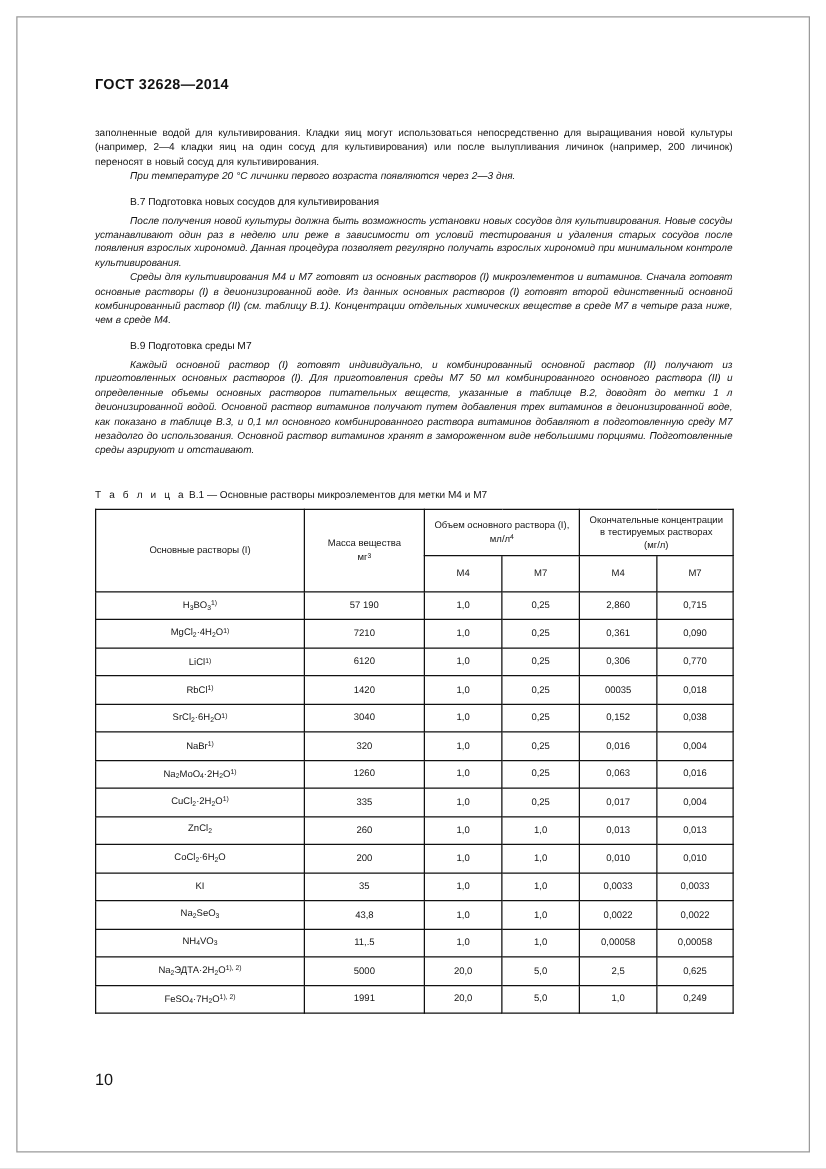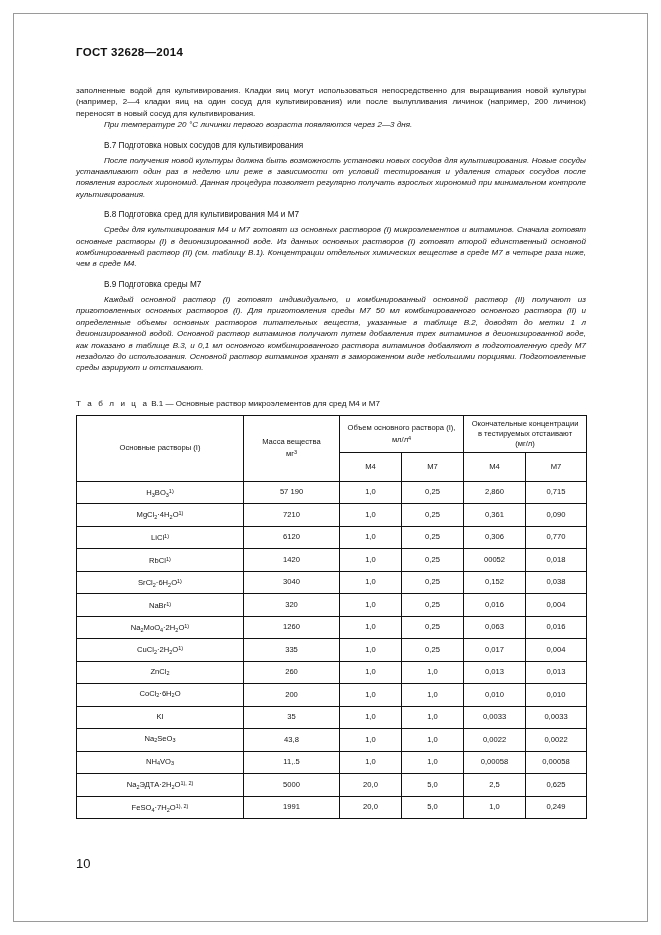--- a/index.html
+++ b/index.html
@@ -34,21 +34,21 @@
     position: absolute;
     left: 76px;
     top: 46px;
     width: 510px;
   }
   .doc-header {
     font-size: 11.5px;
     font-weight: bold;
     color: #111;
     letter-spacing: 0.3px;
-    margin: 0 0 27px 0;
+    margin: 16px 0 27px 0;
     white-space: nowrap;
   }
   p.body-text {
     font-size: 8.05px;
     line-height: 11.4px;
     color: #141414;
     text-align: justify;
     margin: 0;
     word-spacing: 0.2px;
   }
@@ -130,29 +130,28 @@
   <div class="content">
 
     <div class="doc-header">ГОСТ 32628—2014</div>
 
     <p class="body-text">заполненные водой для культивирования. Кладки яиц могут использоваться непосредственно для выращивания новой культуры (например, 2—4 кладки яиц на один сосуд для культивирования) или после вылупливания личинок (например, 200 личинок) переносят в новый сосуд для культивирования.</p>
     <p class="body-text indent">При температуре 20 °С личинки первого возраста появляются через 2—3 дня.</p>
 
     <h3 class="sub-head">В.7 Подготовка новых сосудов для культивирования</h3>
     <p class="body-text indent">После получения новой культуры должна быть возможность установки новых сосудов для культивирования. Новые сосуды устанавливают один раз в неделю или реже в зависимости от условий тестирования и удаления старых сосудов после появления взрослых хирономид. Данная процедура позволяет регулярно получать взрослых хирономид при минимальном контроле культивирования.</p>
 
-    <h3 class="sub-head">В.8 Подготовка сред для культивирования М4 и М7</h3>
     <p class="body-text indent">Среды для культивирования М4 и М7 готовят из основных растворов (I) микроэлементов и витаминов. Сначала готовят основные растворы (I) в деионизированной воде. Из данных основных растворов (I) готовят второй единственный основной комбинированный раствор (II) (см. таблицу В.1). Концентрации отдельных химических веществе в среде М7 в четыре раза ниже, чем в среде М4.</p>
 
     <h3 class="sub-head">В.9 Подготовка среды М7</h3>
     <p class="body-text indent">Каждый основной раствор (I) готовят индивидуально, и комбинированный основной раствор (II) получают из приготовленных основных растворов (I). Для приготовления среды М7 50 мл комбинированного основного раствора (II) и определенные объемы основных растворов питательных веществ, указанные в таблице В.2, доводят до метки 1 л деионизированной водой. Основной раствор витаминов получают путем добавления трех витаминов в деионизированной воде, как показано в таблице В.3, и 0,1 мл основного комбинированного раствора витаминов добавляют в подготовленную среду М7 незадолго до использования. Основной раствор витаминов хранят в замороженном виде небольшими порциями. Подготовленные среды аэрируют и отстаивают.</p>
 
     <div class="table-caption">
       <span class="sp">Т а б л и ц а</span>
-      <span>В.1 — Основные раствор микроэлементов для сред М4 и М7</span>
+      <span>В.1 — Основные растворы микроэлементов для метки М4 и М7</span>
     </div>
 
     <table class="data">
       <colgroup>
         <col style="width:167px">
         <col style="width:96px">
         <col style="width:62px">
         <col style="width:62px">
         <col style="width:62px">
         <col style="width:61px">
@@ -163,21 +162,21 @@
           <th rowspan="2" class="big">
             <span>Масса вещества</span><br>
             <span>мг</span><sup>3</sup>
           </th>
           <th colspan="2">
             <span>Объем основного раствора (I),</span><br>
             <span>мл/л</span><sup>4</sup>
           </th>
           <th colspan="2">
             <span>Окончательные концентрации</span><br>
-            <span>в тестируемых отстаивают</span><br>
+            <span>в тестируемых растворах</span><br>
             <span>(мг/л)</span>
           </th>
         </tr>
         <tr>
           <th>М4</th>
           <th>М7</th>
           <th>М4</th>
           <th>М7</th>
         </tr>
       </thead>
@@ -204,21 +203,21 @@
             <td>1,0</td>
             <td>0,25</td>
             <td>0,306</td>
             <td>0,770</td>
           </tr>
           <tr>
             <td class="chem">RbCl<sup>1)</sup></td>
             <td>1420</td>
             <td>1,0</td>
             <td>0,25</td>
-            <td>00052</td>
+            <td>00035</td>
             <td>0,018</td>
           </tr>
           <tr>
             <td class="chem">SrCl<sub>2</sub>·6H<sub>2</sub>O<sup>1)</sup></td>
             <td>3040</td>
             <td>1,0</td>
             <td>0,25</td>
             <td>0,152</td>
             <td>0,038</td>
           </tr>

